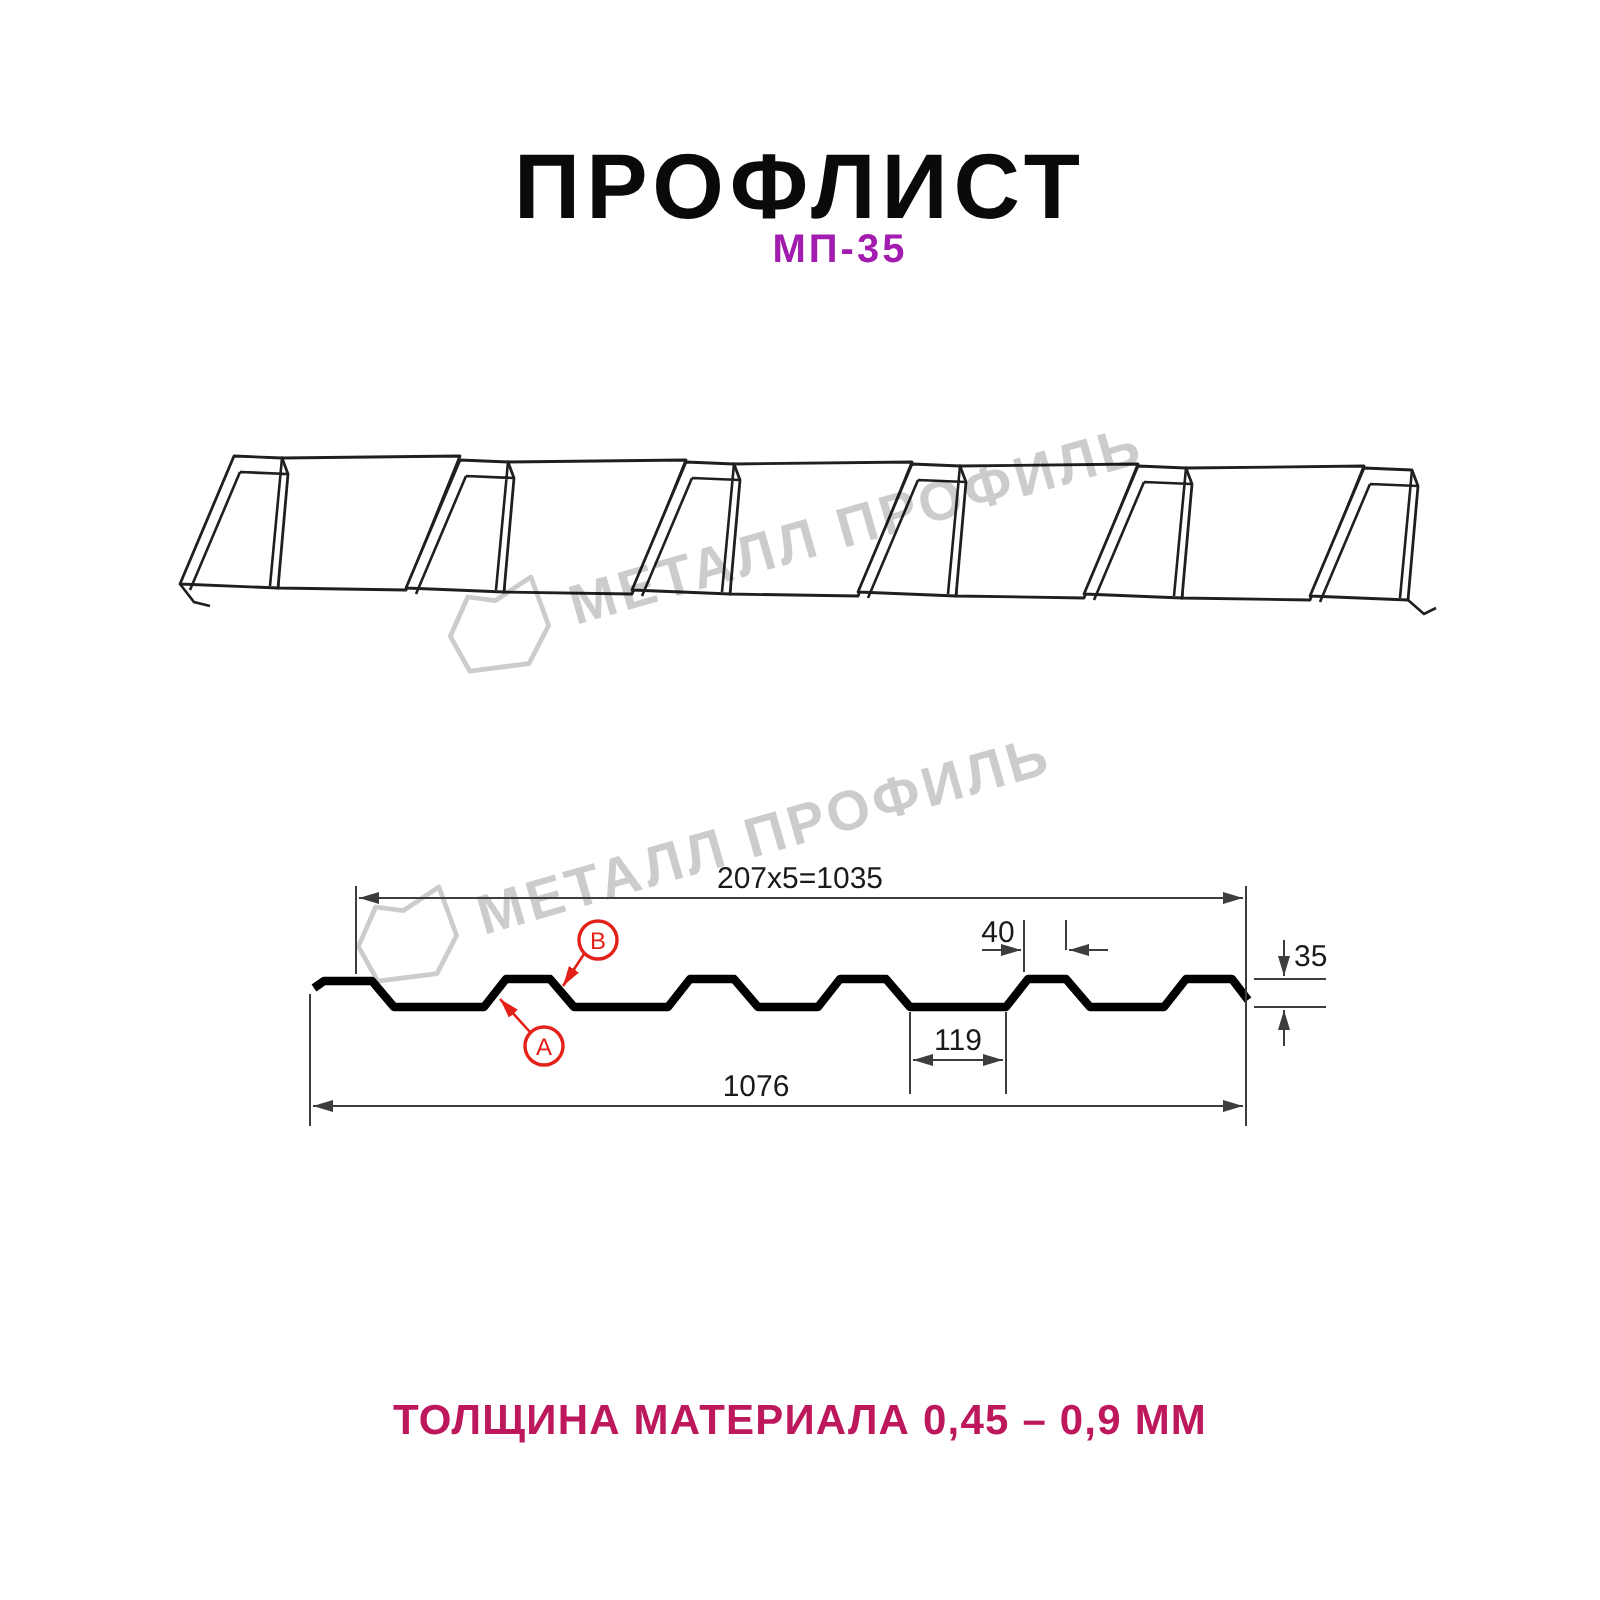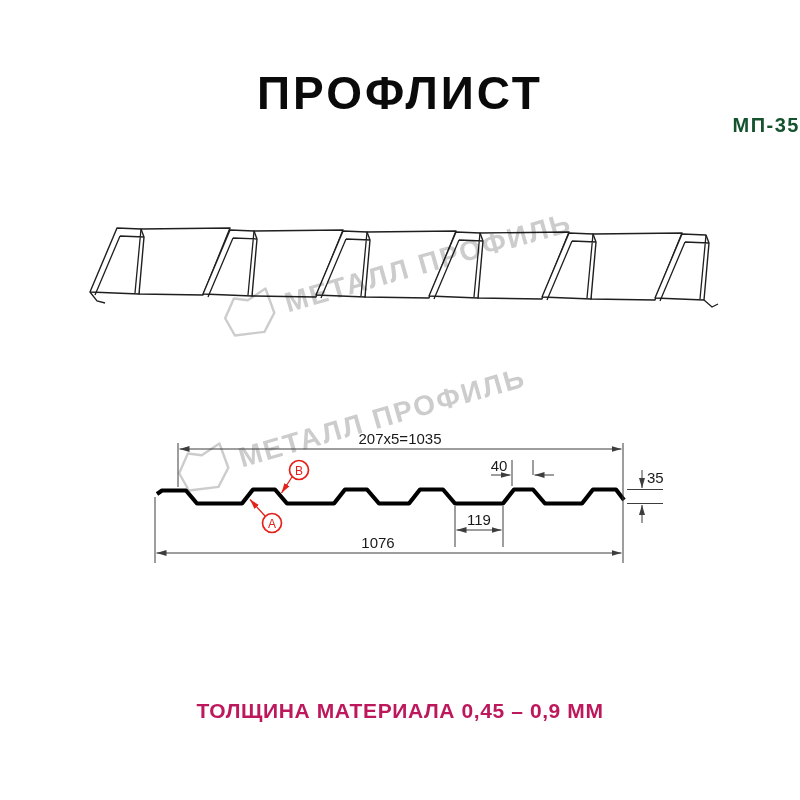--- a/index.html
+++ b/index.html
@@ -5,22 +5,22 @@
   html,body{margin:0;padding:0;}
   body{
     width:800px;height:800px;position:relative;overflow:hidden;
     background:#ffffff;font-family:"Liberation Sans",sans-serif;
   }
   .title{
     position:absolute;left:0;right:0;top:66px;text-align:center;
     font-size:46px;font-weight:800;letter-spacing:3px;color:#0a0a0a;
   }
   .subtitle{
-    position:absolute;left:0;right:0;top:114px;text-align:right;
-    font-size:20px;font-weight:600;letter-spacing:1.5px;color:#14532d;padding-left:40px;
+    position:absolute;left:0;right:0;top:114px;text-align:center;
+    font-size:20px;font-weight:600;letter-spacing:1.5px;color:#a21caf;padding-left:40px;
   }
   .footer-note{
     position:absolute;left:0;right:0;top:699px;text-align:center;
     font-size:21px;font-weight:600;letter-spacing:.6px;color:#be185d;
   }
   .sheet3d{position:absolute;left:85px;top:212px;}
   .xsection{position:absolute;left:120px;top:425px;}
   .wm{
     position:absolute;display:flex;align-items:center;gap:10px;
     transform:rotate(-16deg);transform-origin:0 50%;

